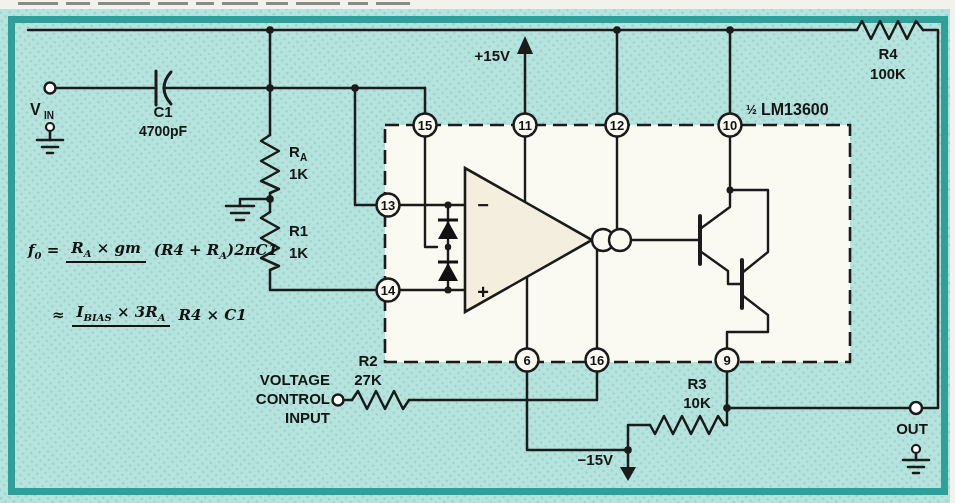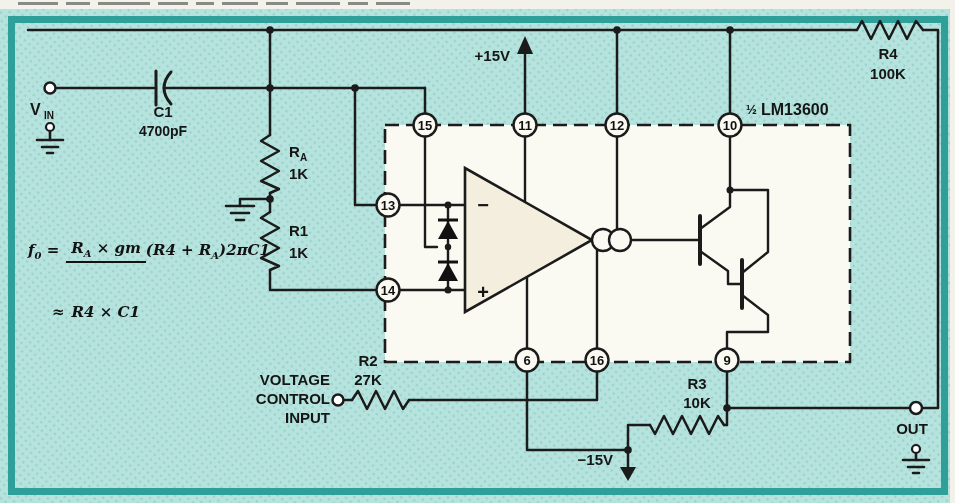--- a/index.html
+++ b/index.html
@@ -8,21 +8,21 @@
   #stage svg{position:absolute;left:0;top:0;}
   .lbl{font-family:"Liberation Sans",sans-serif;font-weight:bold;fill:#151515;}
   .pinnum{font-family:"Liberation Sans",sans-serif;font-weight:bold;fill:#111;}
   
   .formula-row{position:absolute;display:flex;align-items:center;gap:7px;
     font-family:"DejaVu Serif",serif;font-style:italic;font-weight:bold;
     color:#121212;font-size:15px;line-height:1.15;text-align:right;}
   .formula-row sub{font-size:10px;font-style:italic;}
   .frac{display:inline-flex;flex-direction:row;align-items:center;}
   .frac .num{display:block;border-bottom:2px solid #121212;padding:0 5px 1px 5px;white-space:nowrap;}
-  .frac .den{display:block;padding-top:0;white-space:nowrap;}
+  .frac .den{display:block;padding-top:0;white-space:nowrap;margin-left:8px;}
 </style>
 </head>
 <body>
 
 <div id="stage">
 
 <svg width="955" height="503" viewBox="0 0 955 503">
   <defs>
     <pattern id="ht" width="6" height="6" patternUnits="userSpaceOnUse" patternTransform="rotate(40)">
       <rect width="6" height="6" fill="#b7e3de"></rect>
@@ -222,17 +222,18 @@
 <div class="formula-row" style="left:28px;top:240px;">
   <span><span>f</span><sub>0</sub>&nbsp;<span>=</span></span>
   <span class="frac">
     <span class="num"><span>R</span><sub>A</sub><span> × gm</span></span>
     <span class="den"><span>(R4 + R</span><sub>A</sub><span>)2πC1</span></span>
   </span>
 </div>
 <div class="formula-row" style="left:52px;top:304px;">
   <span>≈</span>
   <span class="frac">
+    <span class="num"><span>I</span><sub>BIAS</sub><span> × 3R</span><sub>A</sub></span>
     <span class="den">R4 × C1</span>
   </span>
 </div>
 
 </div>
 
 </body></html>

